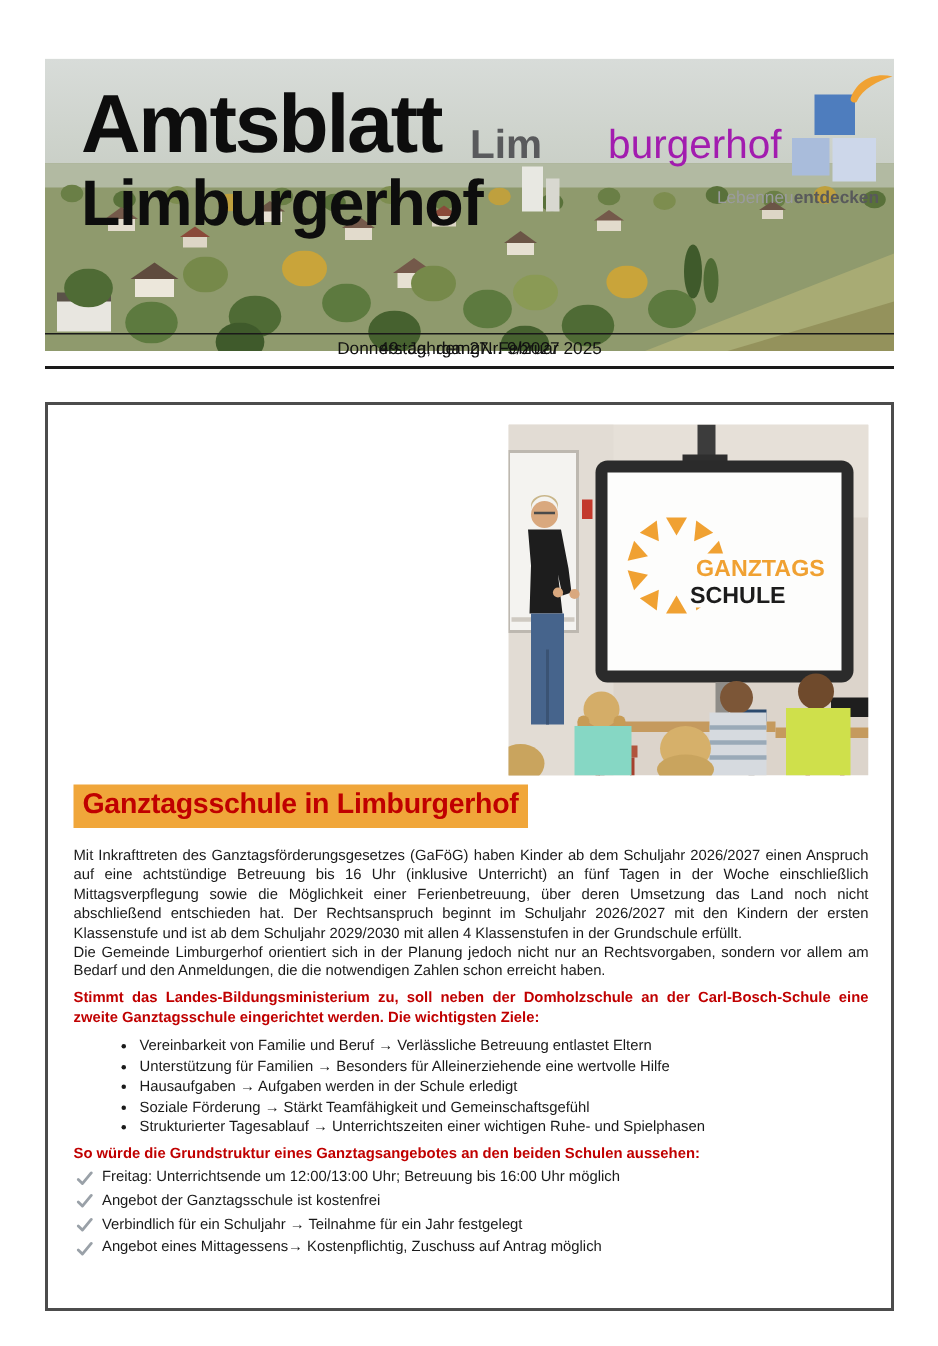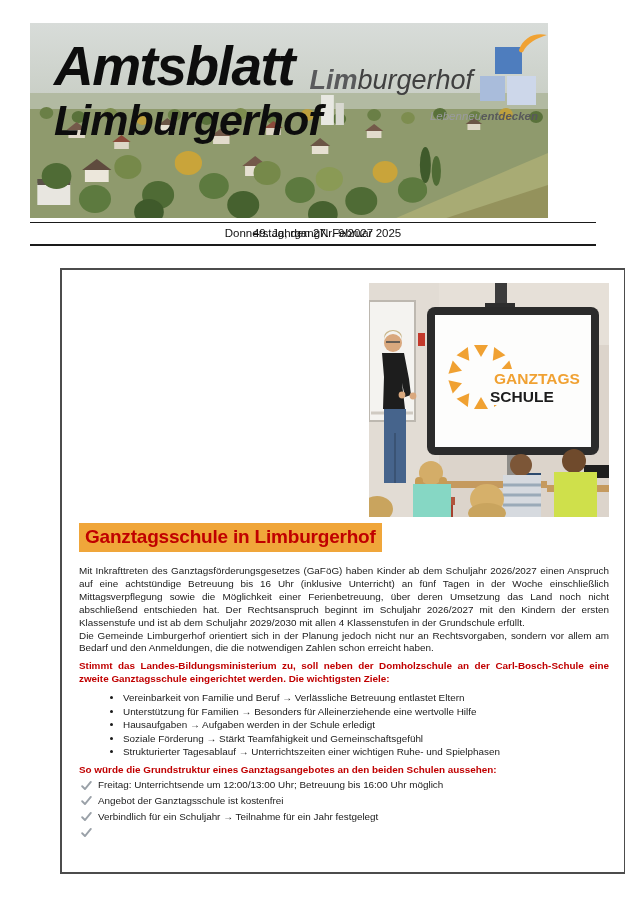--- a/index.html
+++ b/index.html
@@ -1,52 +1,52 @@
 <!DOCTYPE html>
 <html><head>
 <meta charset="utf-8">
 <style>
   html,body{margin:0;padding:0;background:#ffffff;}
   body{width:625px;height:897px;position:relative;overflow:hidden;
        font-family:"Liberation Sans",sans-serif;color:#1a1a1a;}
   .page{position:absolute;inset:0;background:#fff;}
 
   
-  .masthead{position:absolute;left:30px;top:23px;width:518px;height:195px;overflow:hidden;font-style:italic;}
+  .masthead{position:absolute;left:30px;top:39px;width:566px;height:195px;overflow:hidden;}
   .masthead svg.aerial{position:absolute;inset:0;width:100%;height:100%;display:block;}
   .mast-title{position:absolute;left:24px;top:16px;font-weight:bold;color:#0d0d0d;line-height:1;}
   .mast-title .t1{font-size:55px;letter-spacing:-1.5px;}
   .mast-title .t2{font-size:43px;letter-spacing:-1px;margin-top:5px;}
 
   .logo{position:absolute;right:6px;top:22px;width:232px;height:78px;}
   .logo-row{display:flex;align-items:flex-start;justify-content:flex-end;gap:7px;}
   .logo-name{font-size:27px;line-height:1;margin-top:22px;white-space:nowrap;}
   .logo-name .bold{font-weight:bold;color:#595a5c;}
-  .logo-name .light{color:#404040;}
+  .logo-name .light{color:#a21caf;margin-left:44px;}
   .logo-squares{position:relative;width:62px;height:62px;flex:0 0 62px;}
   .sq{position:absolute;}
   .sq1{left:15px;top:2px;width:27px;height:27px;background:#4e7dbe;}
   .sq2{left:0px;top:31px;width:25px;height:25px;background:#a9bcdb;}
   .sq3{left:27px;top:31px;width:29px;height:29px;background:#cdd7ea;}
   .leaf{position:absolute;left:38px;top:-12px;width:30px;height:22px;}
   .logo-tagline{text-align:right;font-size:11.5px;margin-top:3px;padding-right:4px;}
   .logo-tagline .light{color:#9a9b9e;}
   .logo-tagline .bold{color:#58595b;font-weight:bold;}
 
   
   .dateline{position:absolute;left:30px;top:222px;width:566px;box-sizing:border-box;
     border-top:1.5px solid #1a1a1a;border-bottom:2px solid #1a1a1a;
     display:flex;justify-content:center;align-items:center;
     padding:4px 2px 5px;font-size:11.5px;color:#111;}
   .dateline .mid{position:absolute;left:0;right:0;text-align:center;}
 
   
   .article-box{position:absolute;left:30px;top:268px;width:566px;height:606px;
     box-sizing:border-box;border:2px solid #4c4c4c;background:#fff;
-    padding:13px 15px 0 17px;overflow:hidden;margin-left:30px;}
+    padding:13px 15px 0 17px;overflow:hidden;}
 
   figure.classroom{float:right;width:240px;height:234px;margin:0 0 6px 10px;padding:0;}
   figure.classroom svg{width:100%;height:100%;display:block;}
 
   .headline{display:inline-block;background:#F0A63A;color:#C00000;
     font-size:19px;letter-spacing:-0.2px;padding:3px 6px 4px;margin:0 0 13px 0;}
 
   p.body{font-size:9.9px;line-height:12.9px;text-align:justify;margin:0;}
   .red{color:#C00000;font-weight:bold;}
   .red-lead{font-size:9.9px;line-height:13px;text-align:justify;margin:4px 0 0;clear:both;}
@@ -321,20 +321,21 @@
           <svg class="check-icon" viewBox="0 0 14 14" aria-hidden="true">
             <path d="M1.5,8 L5,11.5 L12.5,2.5" fill="none" stroke="#9aa1a8" stroke-width="2.4" stroke-linecap="round" stroke-linejoin="round"></path>
           </svg>
           <span>Verbindlich für ein Schuljahr → Teilnahme für ein Jahr festgelegt</span>
         </li>
 
         <li>
           <svg class="check-icon" viewBox="0 0 14 14" aria-hidden="true">
             <path d="M1.5,8 L5,11.5 L12.5,2.5" fill="none" stroke="#9aa1a8" stroke-width="2.4" stroke-linecap="round" stroke-linejoin="round"></path>
           </svg>
+          <span>Angebot eines Mittagessens→ Kostenpflichtig, Zuschuss auf Antrag möglich</span>
         </li>
       </ul>
 
     
 
     
 
   </div>
 </div>
 

